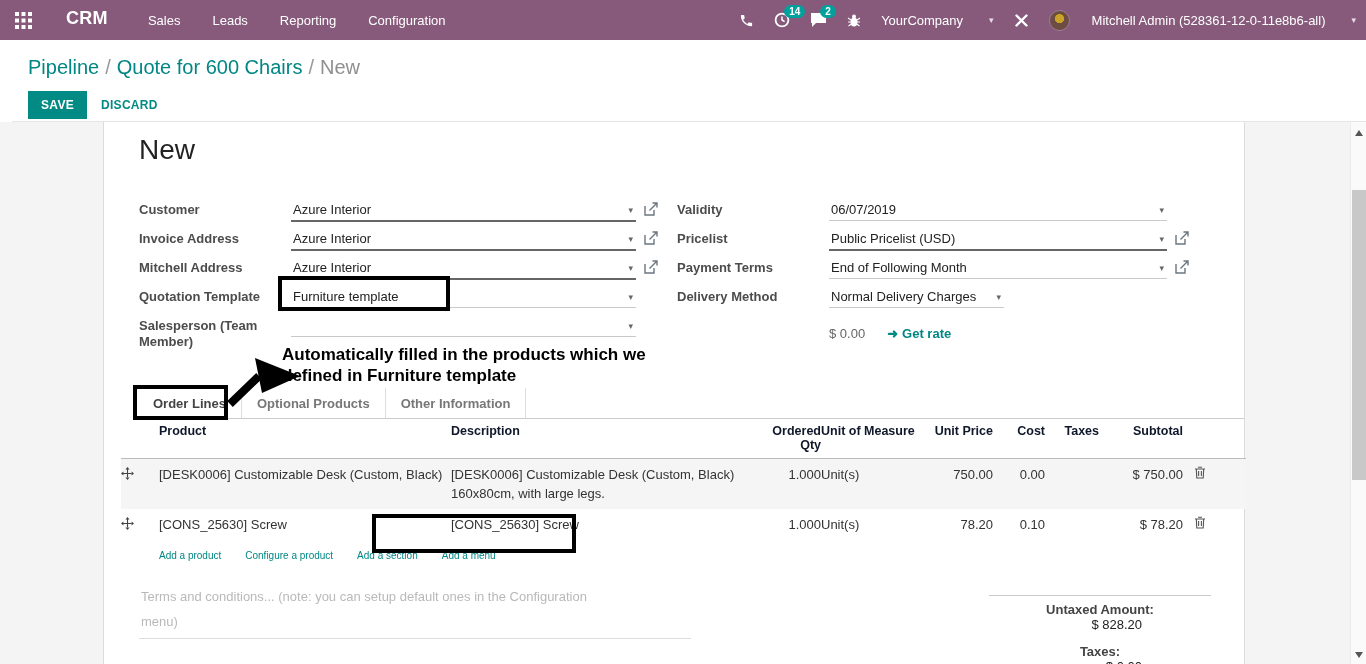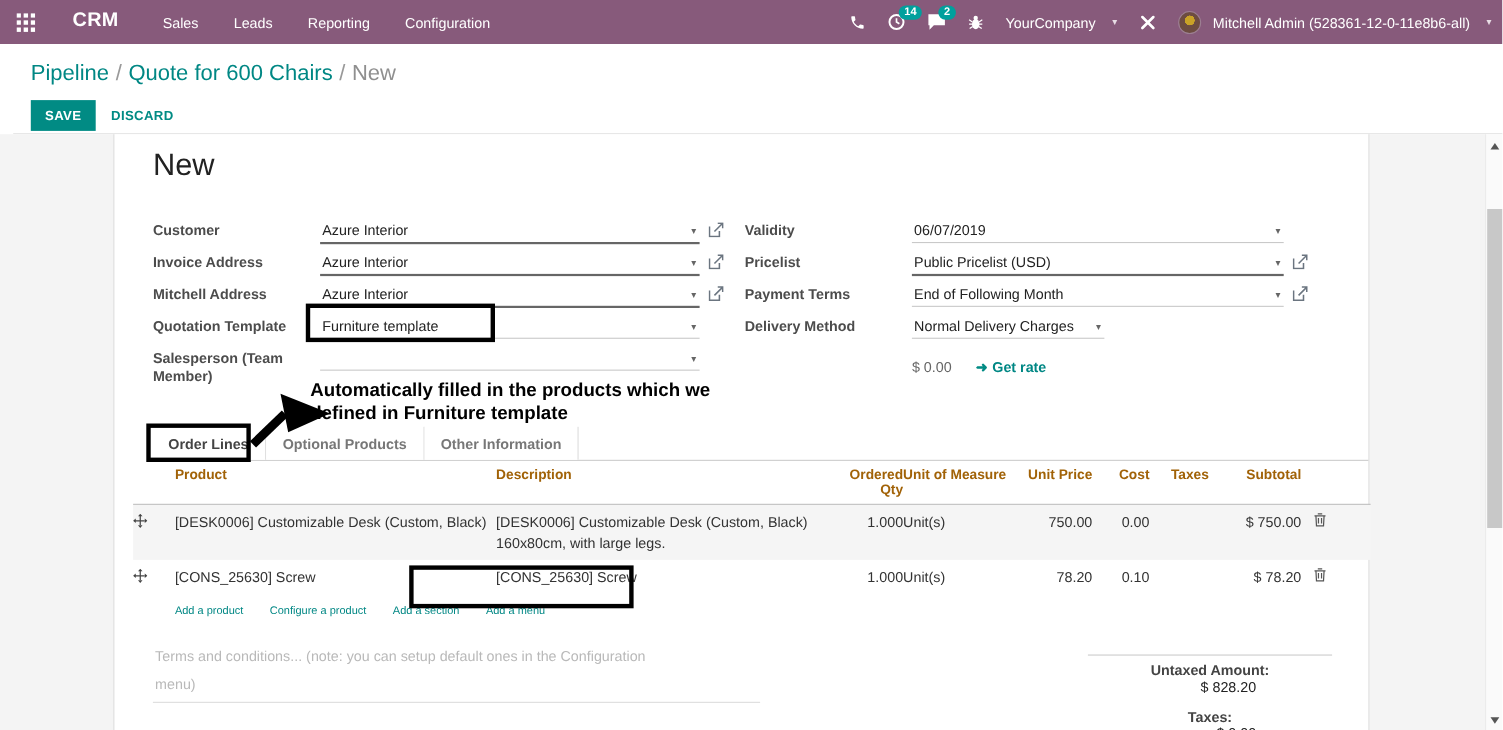--- a/index.html
+++ b/index.html
@@ -12,21 +12,21 @@
             display:flex; align-items:center; color:#fff; font-size:13px; }
   .nav-left { display:flex; align-items:center; }
   .apps-btn { width:46px; height:40px; display:flex; align-items:center; justify-content:center; cursor:pointer; }
   .brand { font-size:18px; font-weight:bold; margin:0 28px 4px 20px; letter-spacing:.3px; }
   .nav-menu { display:flex; gap:8px; }
   .nav-item { padding:11px 12px; cursor:pointer; }
   .nav-right { position:absolute; right:10px; top:0; height:40px; display:flex; align-items:center; gap:20px; }
   .icon-wrap { position:relative; display:flex; align-items:flex-end; cursor:pointer; }
   .badge { position:absolute; top:-7px; left:10px; background:#00A09D; color:#fff; font-size:10px;
            font-weight:bold; border-radius:8px; padding:1px 5px; line-height:11px; }
-  .nav-user { display:flex; align-items:center; gap:11px; cursor:pointer; }
+  .nav-user { display:flex; align-items:center; gap:22px; cursor:pointer; }
   .avatar { width:21px; height:21px; border-radius:50%; background:radial-gradient(circle at 50% 40%, #c9a227 0 30%, #6d4c41 31% 100%); border:1px solid #9c7f92; }
   .caret { font-size:9px; color:#e8dde5; margin-left:4px; }
 
   
   .control-panel { position:absolute; top:40px; left:12px; width:1366px; height:82px; background:#fff; border-bottom:1px solid #e5e5e5; }
   .breadcrumb { position:absolute; top:16px; left:16px; font-size:20px; color:#888; }
   .breadcrumb a { color:#008784; text-decoration:none; cursor:pointer; }
   .bc-sep { color:#999; margin:0 6px; }
   .bc-current { color:#8f8f8f; }
   .btn-row { position:absolute; top:51px; left:16px; display:flex; align-items:center; gap:14px; }
@@ -57,21 +57,21 @@
   .gr-arrow { color:#018b84; font-weight:bold; margin-right:4px; }
 
   
   .tabs { position:absolute; top:266px; left:34px; right:0; border-bottom:1px solid #ccc; display:flex;font-weight:bold; }
   .tab { padding:8px 15px 7px; font-size:13px; color:#777; background:#fff; border-right:1px solid #ddd; cursor:pointer; }
   .tab.active { color:#444; }
 
   
   .otable { position:absolute; top:297px; left:17px; width:1125px; font-size:13px; color:#333; }
   .trow { display:flex; align-items:flex-start; }
-  .thead { font-weight:bold; color:#a16207; font-size:12.5px; border-bottom:1px solid #bbb; }
+  .thead { font-weight:bold; color:#0f172a; font-size:12.5px; border-bottom:1px solid #bbb; }
   .thead > div { padding:5px 0 6px; }
   .c-handle { width:38px; padding-left:15px; }
   .c-prod { width:292px; }
   .c-desc { width:300px; }
   .c-qty { width:70px; text-align:right; }
   .c-uom { width:100px; padding-left:9px; }
   .c-price { width:72px; text-align:right; }
   .c-cost { width:52px; text-align:right; }
   .c-tax { width:54px; text-align:right; }
   .c-sub { width:84px; text-align:right; }

